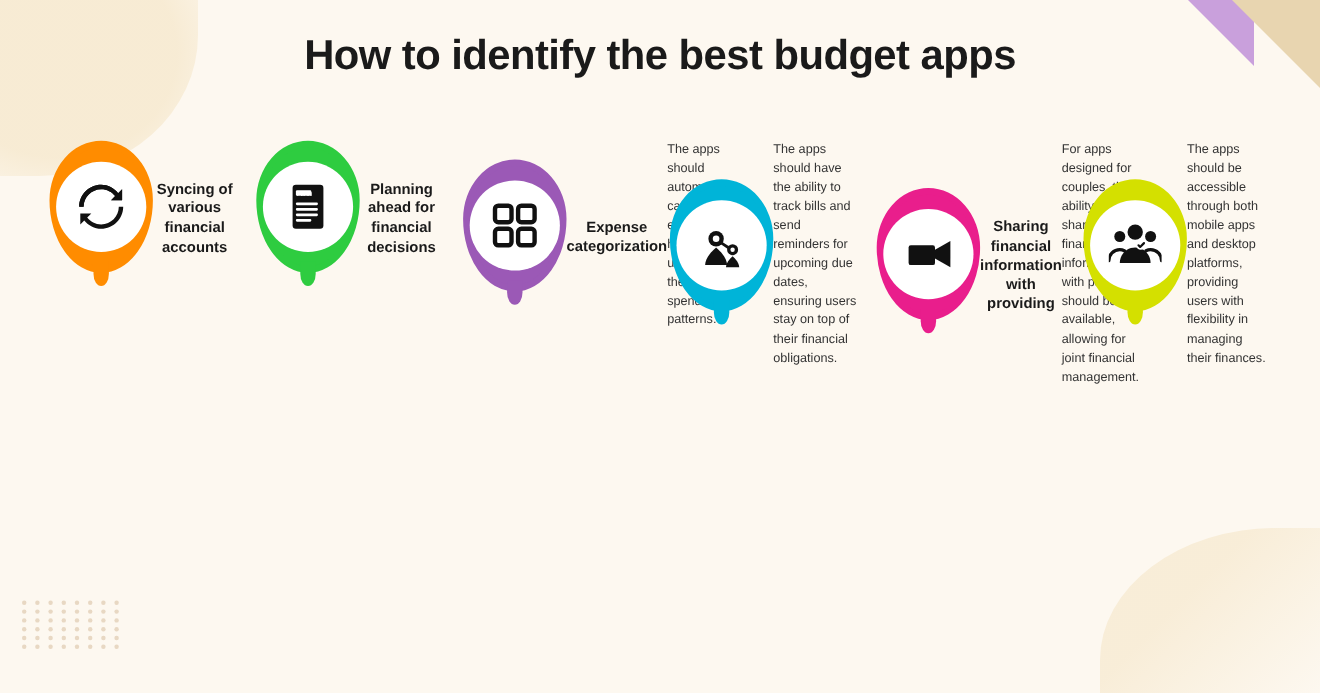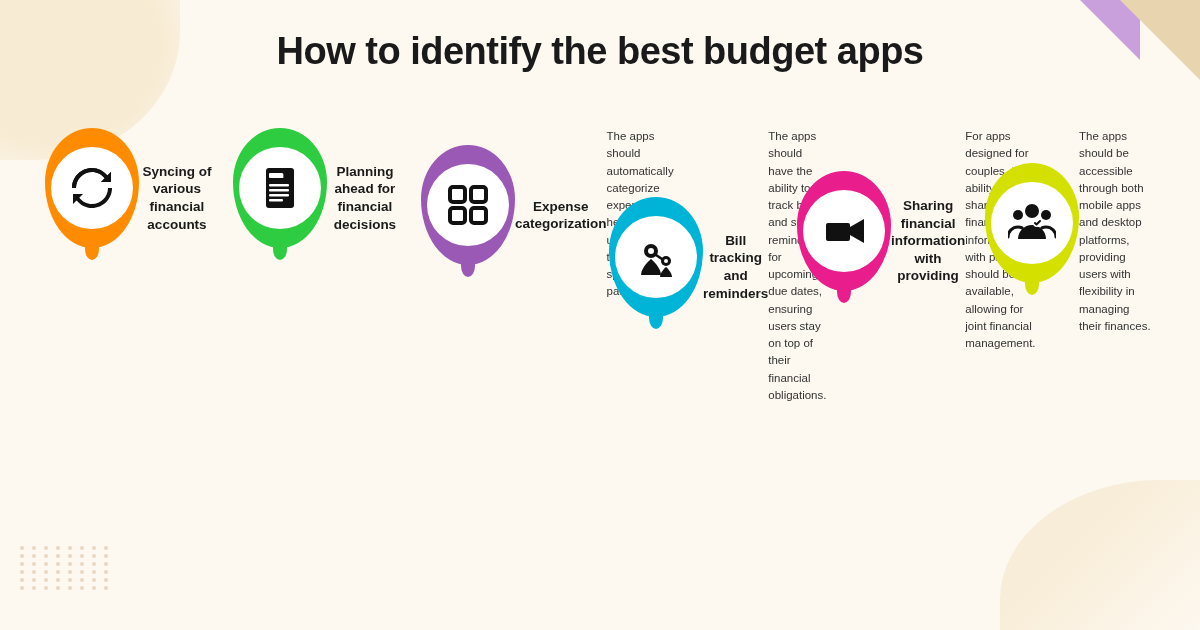--- a/index.html
+++ b/index.html
@@ -288,21 +288,20 @@
       <circle cx="19" cy="18" r="7" fill="#111"></circle>
       <path d="M19 26c0 0-10 8-10 16h20c0-8-10-16-10-16z" fill="#111"></path>
       <circle cx="19" cy="18" r="3" fill="white"></circle>
       <circle cx="34" cy="28" r="5" fill="#111"></circle>
       <path d="M34 34c0 0-6 5-6 10h12c0-5-6-10-6-10z" fill="#111"></path>
       <circle cx="34" cy="28" r="2" fill="white"></circle>
       <path d="M24 22 L30 26" stroke="#111" stroke-width="2.5" stroke-linecap="round"></path>
     </svg>
         </div>
       </div>
-      <div class="card-title">Bill tracking and reminders</div>
       <div class="card-desc">The apps should have the ability to track bills and send reminders for upcoming due dates, ensuring users stay on top of their financial obligations.</div>
     </div>
       <div class="card">
       <div class="icon-bubble bubble-pink">
         <div class="icon-inner">
           <svg class="icon-svg" viewBox="0 0 48 48" fill="none" xmlns="http://www.w3.org/2000/svg">
       <rect x="6" y="16" width="24" height="18" rx="2" fill="#111"></rect>
       <path d="M30 20 L44 12 L44 36 L30 28 Z" fill="#111"></path>
     </svg>
         </div>

